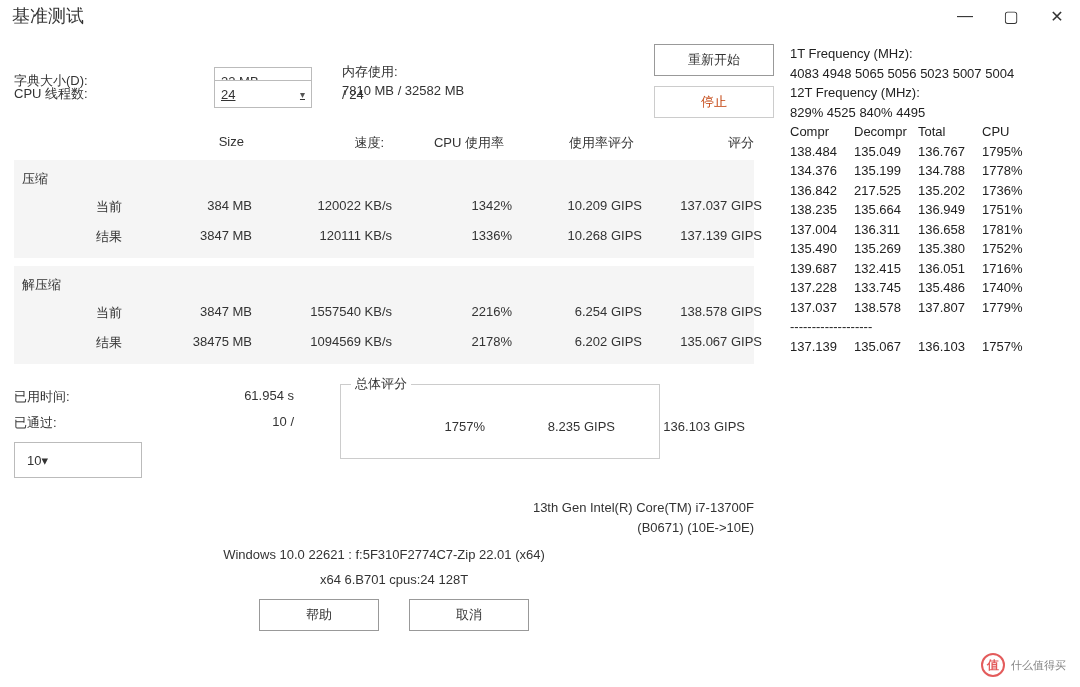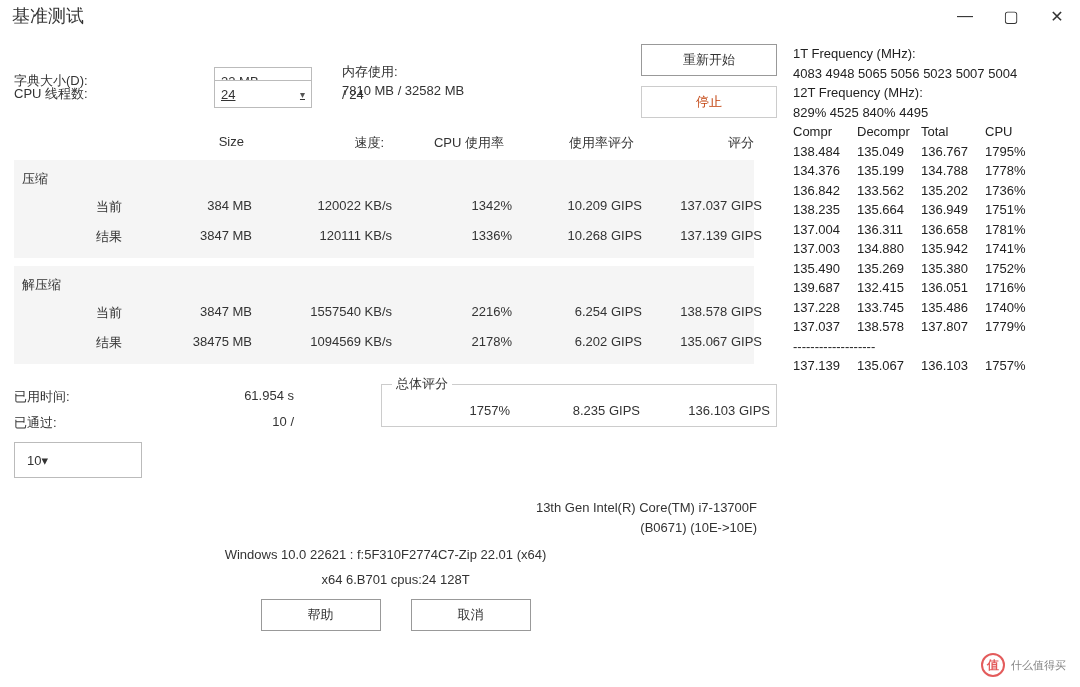--- a/index.html
+++ b/index.html
@@ -10,34 +10,34 @@
     .titlebar .controls div { width: 46px; height: 32px; display: flex; align-items: center; justify-content: center; font-size: 16px; }
     .main { display: flex; padding: 12px 14px; gap: 16px; }
     .left { flex: 0 0 760px; }
     .right { flex: 1; font-size: 13px; line-height: 1.5; color: #222; }
     .row { display: flex; align-items: center; margin-bottom: 14px; }
     .lbl { width: 200px; }
     .select { width: 98px; height: 28px; border: 1px solid #bbb; background: #fff; display: flex; align-items: center; justify-content: space-between; padding: 0 6px; font-size: 13px; text-decoration: underline; }
     .select .chev { font-size: 10px; color: #555; }
     .meminfo { margin-left: 30px; line-height: 1.5; }
     .btns { margin-left: auto; display: flex; flex-direction: column; gap: 10px; }
-    .btn { width: 136px; height: 32px; border: 1px solid #999; background: #fff; display: flex; align-items: center; justify-content: center; }
+    .btn { width: 120px; height: 32px; border: 1px solid #999; background: #fff; display: flex; align-items: center; justify-content: center; }
     .btn.disabled { color: #c2410c; border-color: #ccc; }
     .table { width: 740px; }
     .table .hdr, .table .tr { display: grid; grid-template-columns: 100px 130px 140px 120px 130px 120px; text-align: right; padding: 6px 0; }
     .table .hdr { color: #333; }
     .table .hdr div:first-child, .table .tr div:first-child { text-align: right; padding-left: 8px; }
     .group { background: #f5f5f5; padding: 6px 8px; margin-top: 2px; }
     .group .sec { text-align: left; padding: 4px 0; }
     .bottom { margin-top: 20px; }
     .brow { display: flex; align-items: flex-start; }
     .bleft { width: 300px; }
     .bline { display: flex; justify-content: space-between; padding: 4px 0; padding-right: 20px; }
     .passsel { width: 128px; height: 36px; border: 1px solid #bbb; display: flex; align-items: center; padding: 0 12px; margin-top: 6px; }
-    .overall { border: 1px solid #ccc; padding: 8px; width: 396px; margin-left: 67px; position: relative; }
+    .overall { border: 1px solid #ccc; padding: 24px; width: 320px; margin-left: 26px; position: relative; }
     .overall .olbl { position: absolute; top: -10px; left: 10px; background: #fff; padding: 0 4px; }
     .overall .ogrid { display: grid; grid-template-columns: 120px 130px 130px; text-align: right; padding-top: 10px; }
     .sysinfo { margin-top: 20px; text-align: right; padding-right: 20px; line-height: 1.5; }
     .sysrow { display: flex; justify-content: center; margin-top: 10px; }
     .footerbtns { display: flex; justify-content: center; gap: 30px; margin-top: 12px; }
     .footerbtns .btn { width: 120px; }
     .right .rtab { display: grid; grid-template-columns: 60px 60px 60px 55px; gap: 4px; }
     .watermark { position: absolute; right: 14px; bottom: 10px; display: flex; align-items: center; gap: 6px; opacity: 0.8; }
     .watermark .circ { width: 24px; height: 24px; border-radius: 50%; background: #fff; border: 2px solid #d33; display: flex; align-items: center; justify-content: center; color: #d33; font-size: 12px; font-weight: bold; }
     .watermark .txt { font-size: 11px; color: #666; }
@@ -191,41 +191,35 @@
           <div>1795%</div>
         </div>
         <div class="rtab">
           <div>134.376</div>
           <div>135.199</div>
           <div>134.788</div>
           <div>1778%</div>
         </div>
         <div class="rtab">
           <div>136.842</div>
-          <div>133.562</div>
+          <div>217.525</div>
           <div>135.202</div>
           <div>1736%</div>
         </div>
         <div class="rtab">
           <div>138.235</div>
           <div>135.664</div>
           <div>136.949</div>
           <div>1751%</div>
         </div>
         <div class="rtab">
           <div>137.004</div>
           <div>136.311</div>
           <div>136.658</div>
           <div>1781%</div>
-        </div>
-        <div class="rtab">
-          <div>137.003</div>
-          <div>134.880</div>
-          <div>135.942</div>
-          <div>1741%</div>
         </div>
         <div class="rtab">
           <div>135.490</div>
           <div>135.269</div>
           <div>135.380</div>
           <div>1752%</div>
         </div>
         <div class="rtab">
           <div>139.687</div>
           <div>132.415</div>

